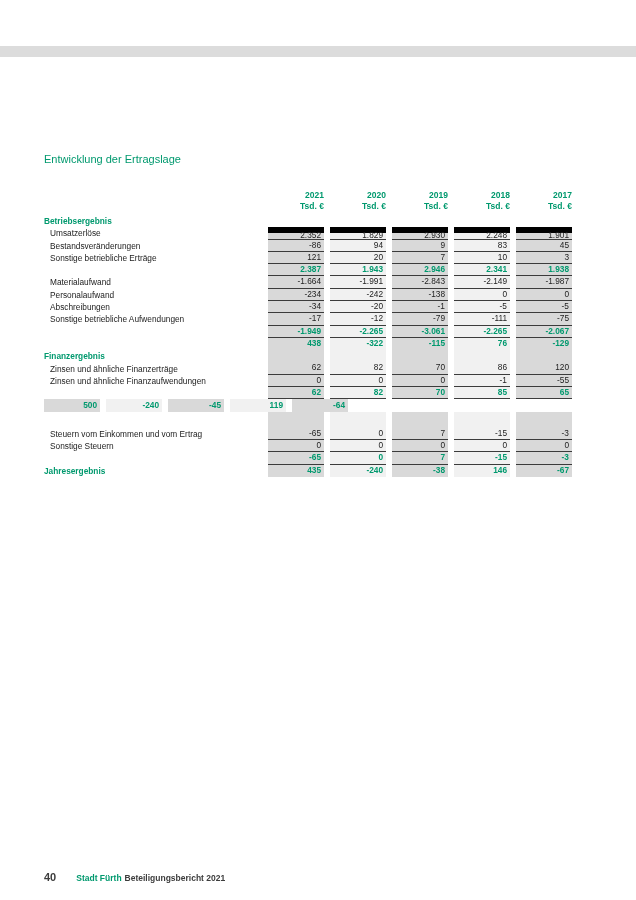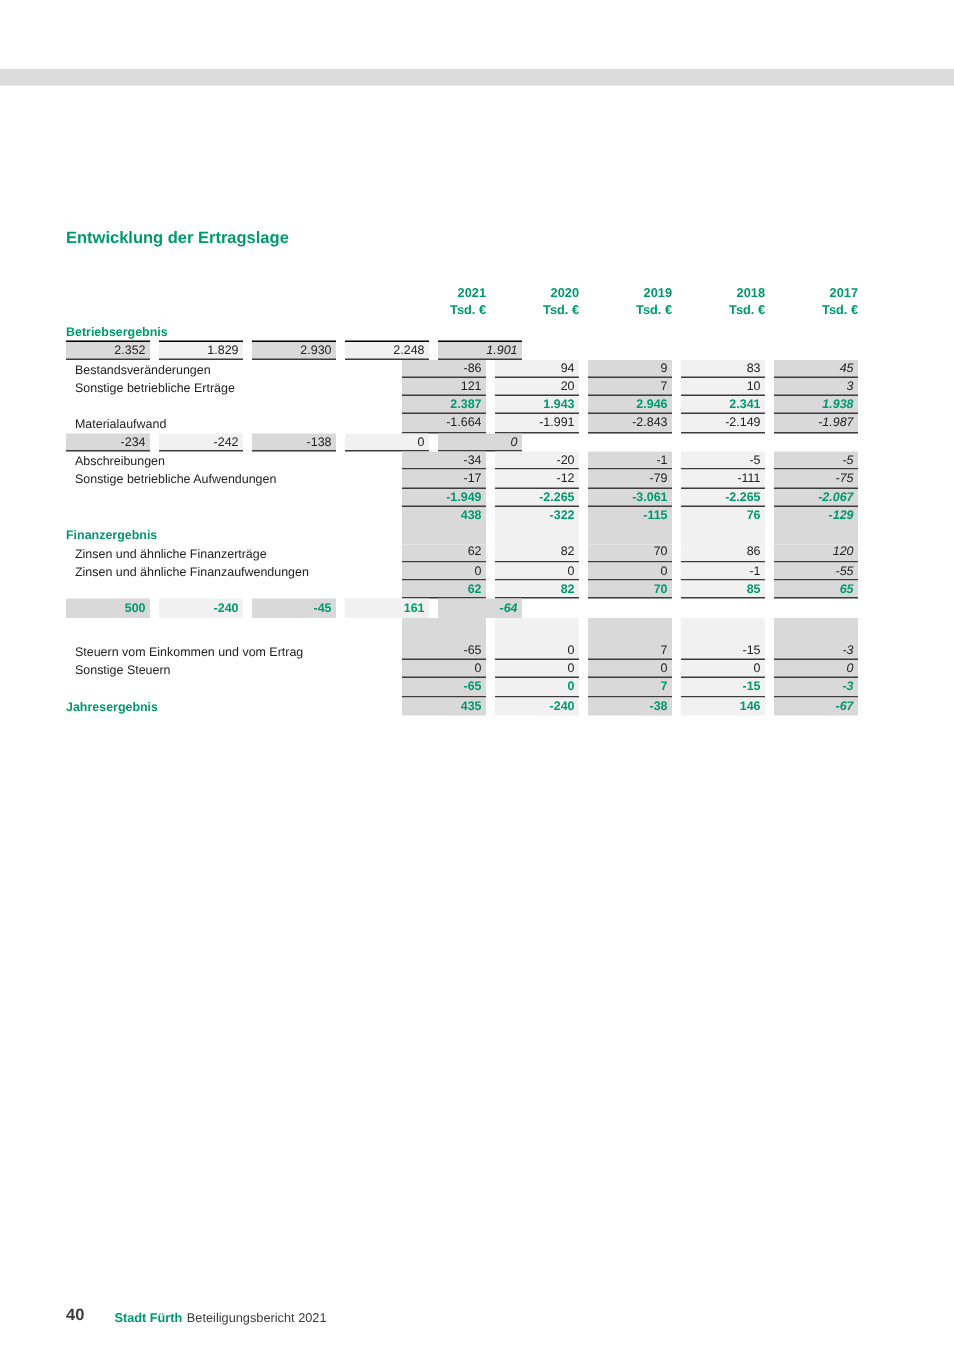--- a/index.html
+++ b/index.html
@@ -11,21 +11,21 @@
     color: #222222;
     overflow: hidden;
   }
   .topbar {
     position: absolute; left: 0; top: 46px;
     width: 636px; height: 11px;
     background: #dcdcdc;
   }
   .page-title {
     position: absolute; left: 44px; top: 146px;
-    font-size: 11px; font-weight: bold; color: #00996e;
+    font-size: 11px; font-weight: normal; color: #00996e;
   }
   .report-table {
     position: absolute; left: 44px; top: 190px; width: 534px;
   }
   .hdr-row { display: flex; margin-left: 224px; height: 11px; }
   .hdr-row.unit { height: 12px; margin-bottom: 2px; }
   .hdr-cell {
     width: 56px; margin-right: 6px;
     text-align: right; font-size: 8.5px; font-weight: bold; color: #00996e;
     line-height: 11px;
@@ -39,34 +39,34 @@
     padding-left: 6px;
     white-space: nowrap; overflow: hidden;
   }
   .t-label.section { padding-left: 0; font-weight: bold; color: #00996e; }
   .t-cell {
     width: 56px; margin-right: 6px; box-sizing: border-box;
     font-size: 8.3px; line-height: 11.5px;
     text-align: right; padding-right: 3px;
     display: flex; align-items: center; justify-content: flex-end;
   }
-  .t-cell:last-child { margin-right: 0; font-style: italic; }
+  .t-cell:last-child { margin-right: 0; }
   .t-cell.col-dark  { background: #d9d9d9; }
   .t-cell.col-light { background: #f1f1f1; }
   .row-data .t-cell, .row-subtotal .t-cell { border-bottom: 1px solid #3c3c3c; }
-  .row-first .t-cell { border-top: 1px solid #000000; }
+  .row-first .t-cell { border-top: 6px solid #000000; }
   .row-subtotal .t-cell, .row-result .t-cell { font-weight: bold; color: #00996e; }
   .page-footer {
     position: absolute; left: 44px; top: 871px;
     display: flex; align-items: flex-end;
   }
   .footer-pagenum { font-size: 11px; font-weight: bold; color: #3c3c3c; }
   .footer-text { margin-left: 20px; font-size: 8.5px; }
   .footer-brand { font-weight: bold; color: #00996e; }
-  .footer-report { color: #3c3c3c; margin-left: 3px; }
+  .footer-report { color: #3c3c3c; margin-left: 3px; font-weight: bold; }
 </style>
 </head>
 <body>
 
 <div class="topbar"></div>
 
 <h1 class="page-title">Entwicklung der Ertragslage</h1>
 
 <div class="report-table">
   <div class="hdr-row" id="year-row">
@@ -81,20 +81,21 @@
       <div class="hdr-cell">Tsd. €</div>
       <div class="hdr-cell">Tsd. €</div>
       <div class="hdr-cell">Tsd. €</div>
       <div class="hdr-cell">Tsd. €</div>
     </div>
   <div id="table-body">
       <div class="t-row row-section-plain">
         <div class="t-label section">Betriebsergebnis</div>
       </div>
       <div class="t-row row-data row-first">
+        <div class="t-label">Umsatzerlöse</div>
         <div class="t-cell col-dark">2.352</div>
         <div class="t-cell col-light">1.829</div>
         <div class="t-cell col-dark">2.930</div>
         <div class="t-cell col-light">2.248</div>
         <div class="t-cell col-dark">1.901</div>
       </div>
       <div class="t-row row-data">
         <div class="t-label">Bestandsveränderungen</div>
         <div class="t-cell col-dark">-86</div>
         <div class="t-cell col-light">94</div>
@@ -120,20 +121,21 @@
       </div>
       <div class="t-row row-data">
         <div class="t-label">Materialaufwand</div>
         <div class="t-cell col-dark">-1.664</div>
         <div class="t-cell col-light">-1.991</div>
         <div class="t-cell col-dark">-2.843</div>
         <div class="t-cell col-light">-2.149</div>
         <div class="t-cell col-dark">-1.987</div>
       </div>
       <div class="t-row row-data">
+        <div class="t-label">Personalaufwand</div>
         <div class="t-cell col-dark">-234</div>
         <div class="t-cell col-light">-242</div>
         <div class="t-cell col-dark">-138</div>
         <div class="t-cell col-light">0</div>
         <div class="t-cell col-dark">0</div>
       </div>
       <div class="t-row row-data">
         <div class="t-label">Abschreibungen</div>
         <div class="t-cell col-dark">-34</div>
         <div class="t-cell col-light">-20</div>
@@ -194,21 +196,21 @@
         <div class="t-cell col-dark">62</div>
         <div class="t-cell col-light">82</div>
         <div class="t-cell col-dark">70</div>
         <div class="t-cell col-light">85</div>
         <div class="t-cell col-dark">65</div>
       </div>
       <div class="t-row row-result">
         <div class="t-cell col-dark">500</div>
         <div class="t-cell col-light">-240</div>
         <div class="t-cell col-dark">-45</div>
-        <div class="t-cell col-light">161</div>
+        <div class="t-cell col-light">119</div>
         <div class="t-cell col-dark">-64</div>
       </div>
       <div class="t-row row-spacer spacer">
         <div class="t-label"></div>
         <div class="t-cell col-dark"></div>
         <div class="t-cell col-light"></div>
         <div class="t-cell col-dark"></div>
         <div class="t-cell col-light"></div>
         <div class="t-cell col-dark"></div>
       </div>

